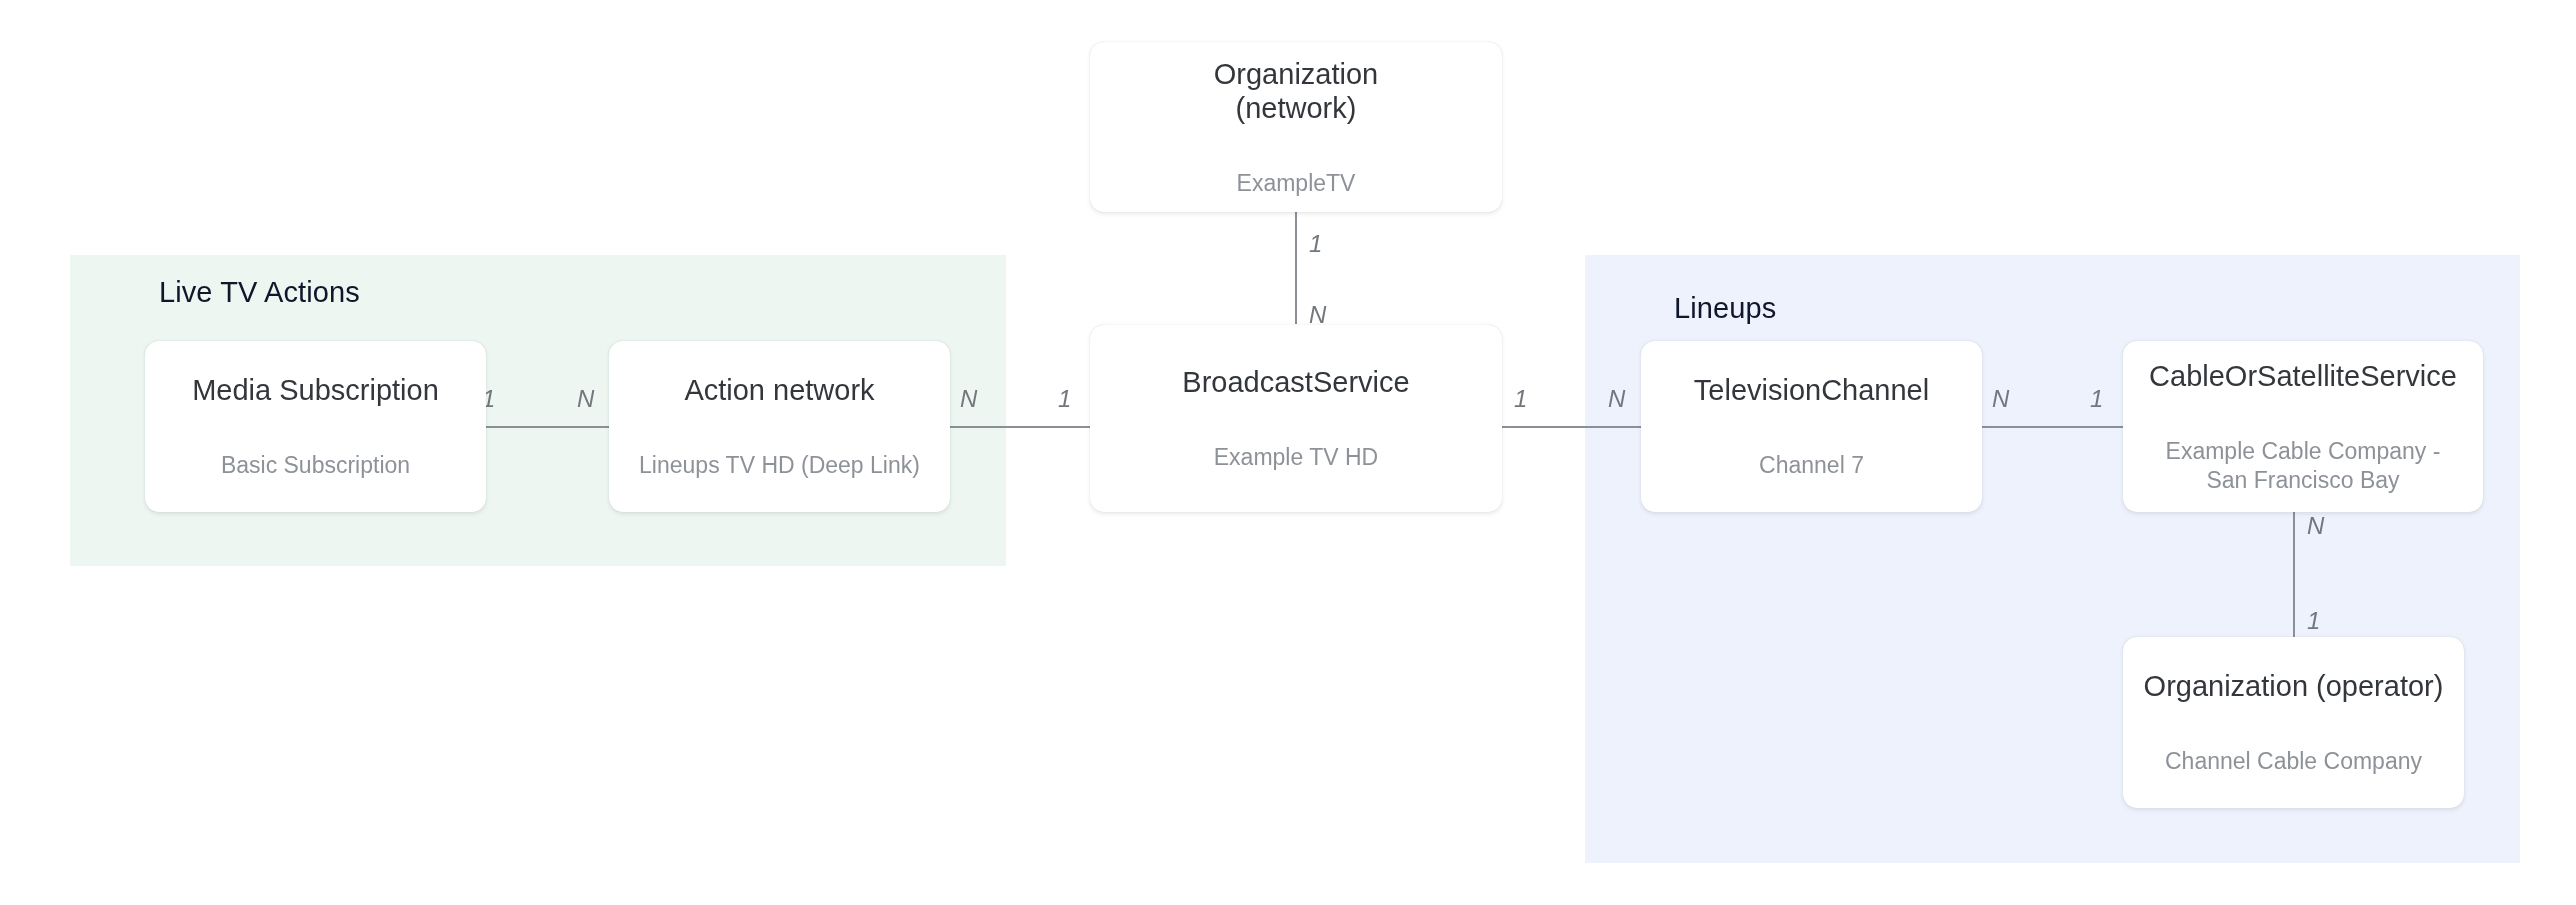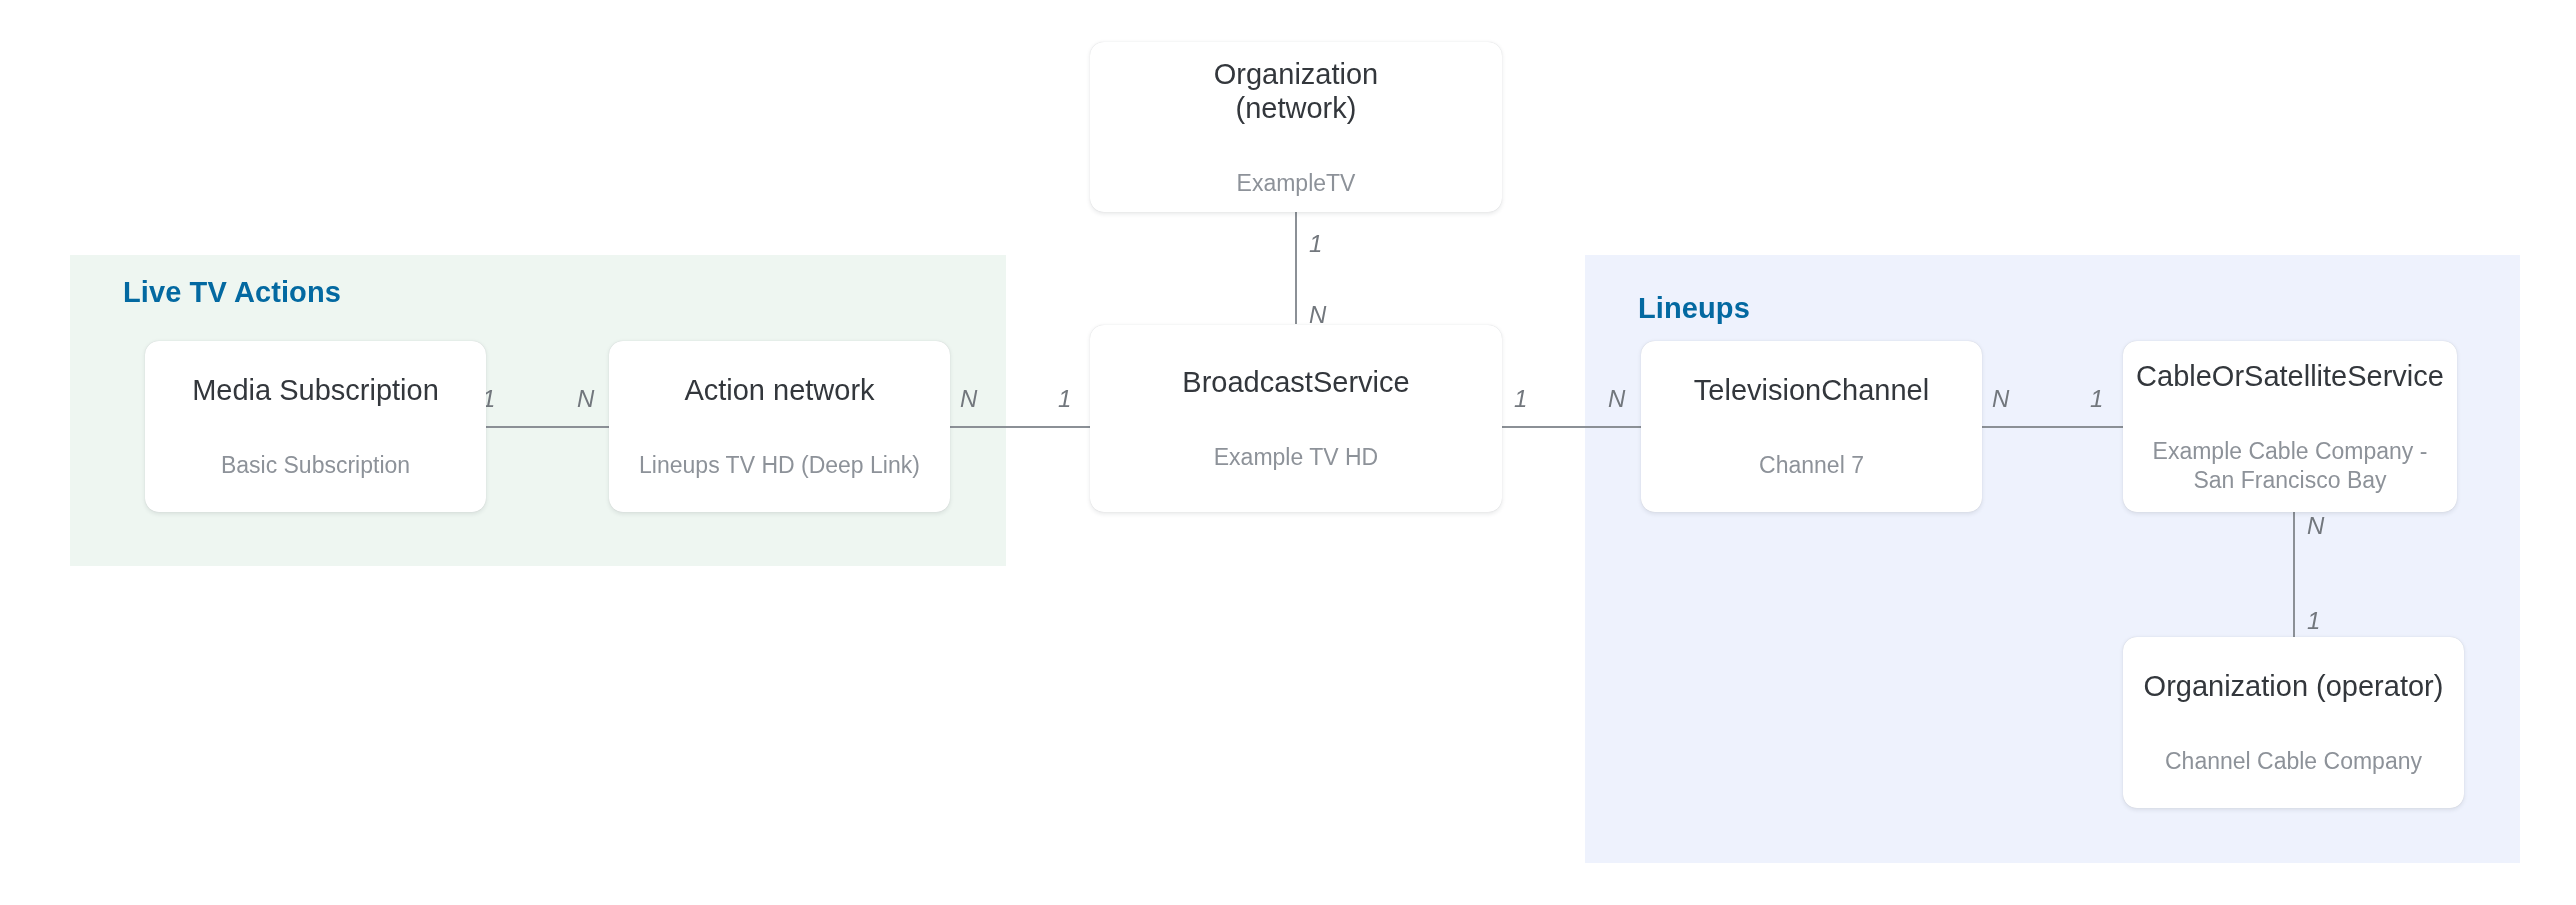--- a/index.html
+++ b/index.html
@@ -21,24 +21,25 @@
   }
 
   
   .group {
     position: absolute;
     box-sizing: border-box;
   }
   .group-title {
     position: absolute;
     font-size: 29px;
-    font-weight: 700;
-    color: #0369a1;
+    font-weight: 400;
+    color: #0f172a;
     letter-spacing: 0.1px;
     white-space: nowrap;
+    margin-left: 36px;
   }
 
   
   .edge {
     position: absolute;
     background: #8b9096;
   }
   .edge-h { height: 1.8px; }
   .edge-v { width: 1.8px; }
 
@@ -124,21 +125,21 @@
       <div class="node-sub">Lineups TV HD (Deep Link)</div>
     </div>
     <div class="node" style="left: 1090px; top: 325px; width: 412px; height: 187px;">
       <div class="node-title">BroadcastService</div>
       <div class="node-sub">Example TV HD</div>
     </div>
     <div class="node" style="left: 1641px; top: 341px; width: 341px; height: 171px;">
       <div class="node-title">TelevisionChannel</div>
       <div class="node-sub">Channel 7</div>
     </div>
-    <div class="node" style="left: 2123px; top: 341px; width: 334px; height: 171px;">
+    <div class="node" style="left: 2123px; top: 341px; width: 360px; height: 171px;">
       <div class="node-title">CableOrSatelliteService</div>
       <div class="node-sub">Example Cable Company -
 San Francisco Bay</div>
     </div>
     <div class="node" style="left: 2123px; top: 637px; width: 341px; height: 171px; align-items: center;">
       <div class="node-title">Organization (operator)</div>
       <div class="node-sub">Channel Cable Company</div>
     </div>
   </div>
 

